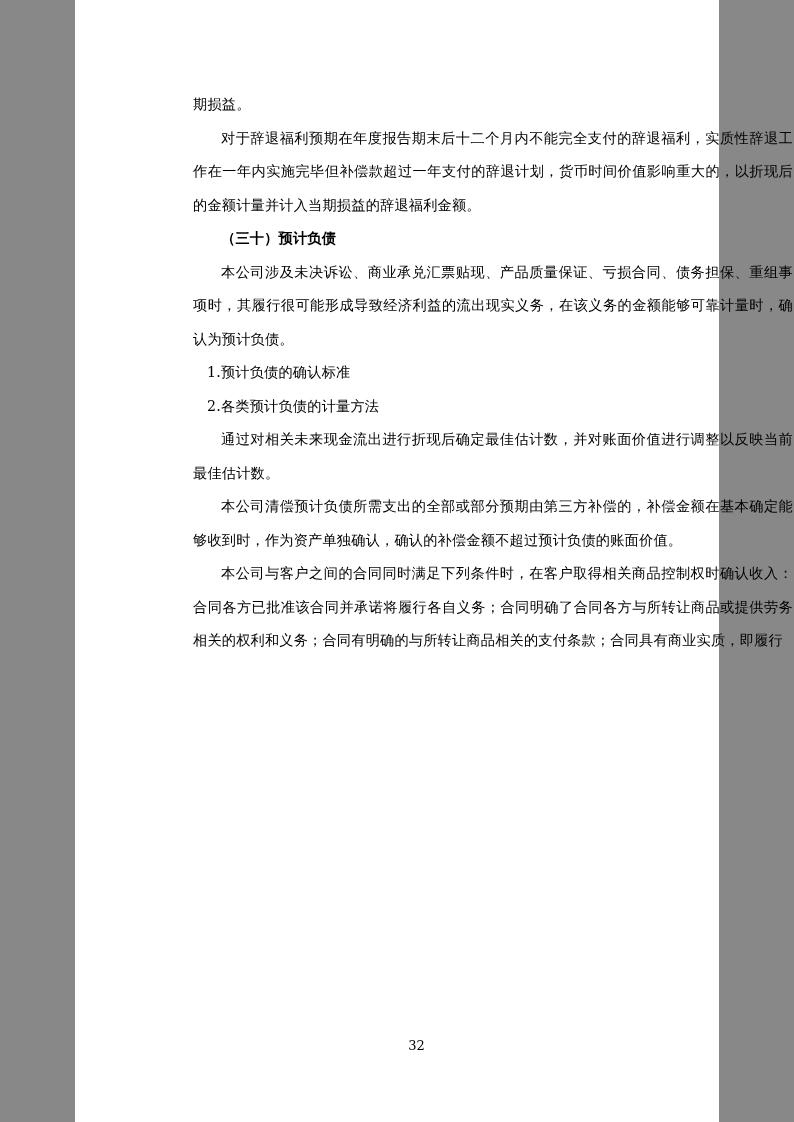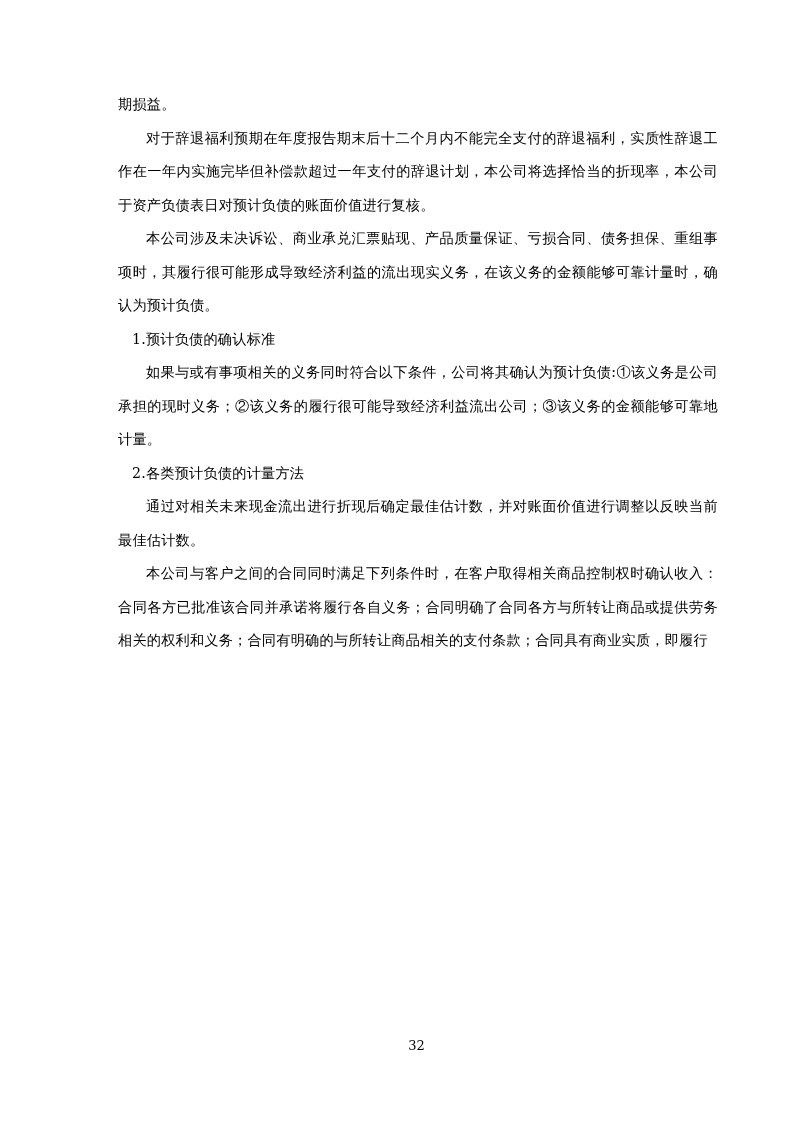--- a/index.html
+++ b/index.html
@@ -1,21 +1,21 @@
 <!DOCTYPE html>
 <html><head>
 <meta charset="utf-8">
 <style>
   html, body {
     margin: 0;
     padding: 0;
     background: #888;
   }
   .page {
-    width: 794px;
+    width: 644px;
     height: 1122px;
     background: #ffffff;
     margin: 0 auto;
     position: relative;
     box-sizing: border-box;
     font-family: "DejaVu Serif", "Liberation Serif", serif;
     color: #000000;
   }
   .content {
     position: absolute;
@@ -54,22 +54,23 @@
     font-family: "DejaVu Serif", "Liberation Serif", serif;
     padding-left: 39px;
   }
 </style>
 </head>
 <body>
 
 <div class="page">
   <div class="content">
     <p class="">期损益。</p>
-    <p class="indent2">对于辞退福利预期在年度报告期末后十二个月内不能完全支付的辞退福利，实质性辞退工作在一年内实施完毕但补偿款超过一年支付的辞退计划，本公司将选择恰当的折现率，本公司于资产负债表日对预计负债的账面价值进行复核。</p>
+    <p class="indent2">对于辞退福利预期在年度报告期末后十二个月内不能完全支付的辞退福利，实质性辞退工作在一年内实施完毕但补偿款超过一年支付的辞退计划，货币时间价值影响重大的，以折现后的金额计量并计入当期损益的辞退福利金额。</p>
+    <p class="heading">（三十）预计负债</p>
     <p class="indent2">本公司涉及未决诉讼、商业承兑汇票贴现、产品质量保证、亏损合同、债务担保、重组事项时，其履行很可能形成导致经济利益的流出现实义务，在该义务的金额能够可靠计量时，确认为预计负债。</p>
     <p class="sub">1.预计负债的确认标准</p>
-    <p class="indent2">如果与或有事项相关的义务同时符合以下条件，公司将其确认为预计负债:①该义务是公司承担的现时义务；②该义务的履行很可能导致经济利益流出公司；③该义务的金额能够可靠地计量。</p>
     <p class="sub">2.各类预计负债的计量方法</p>
     <p class="indent2">通过对相关未来现金流出进行折现后确定最佳估计数，并对账面价值进行调整以反映当前最佳估计数。</p>
+    <p class="indent2">本公司清偿预计负债所需支出的全部或部分预期由第三方补偿的，补偿金额在基本确定能够收到时，作为资产单独确认，确认的补偿金额不超过预计负债的账面价值。</p>
     <p class="indent2">本公司与客户之间的合同同时满足下列条件时，在客户取得相关商品控制权时确认收入：合同各方已批准该合同并承诺将履行各自义务；合同明确了合同各方与所转让商品或提供劳务相关的权利和义务；合同有明确的与所转让商品相关的支付条款；合同具有商业实质，即履行</p>
   </div>
   <div class="pagenum">32</div>
 </div>
 
 </body></html>

